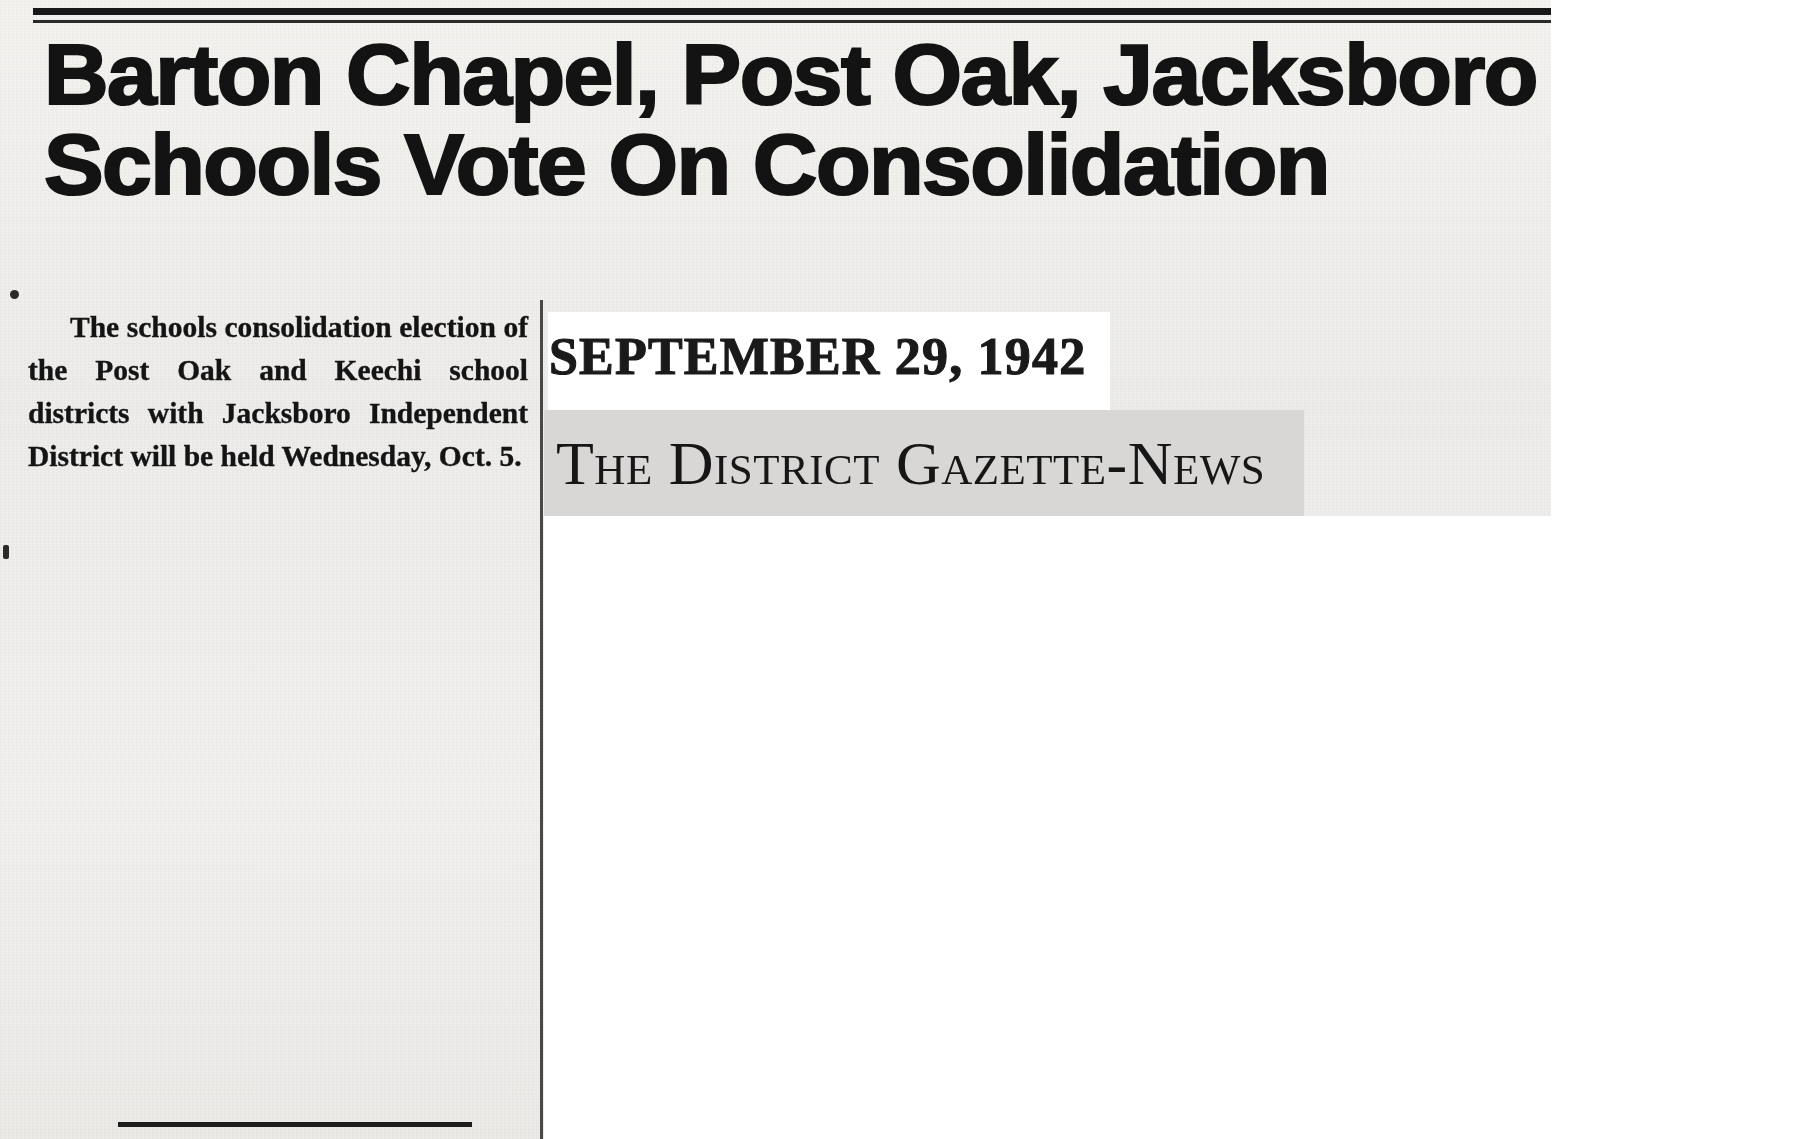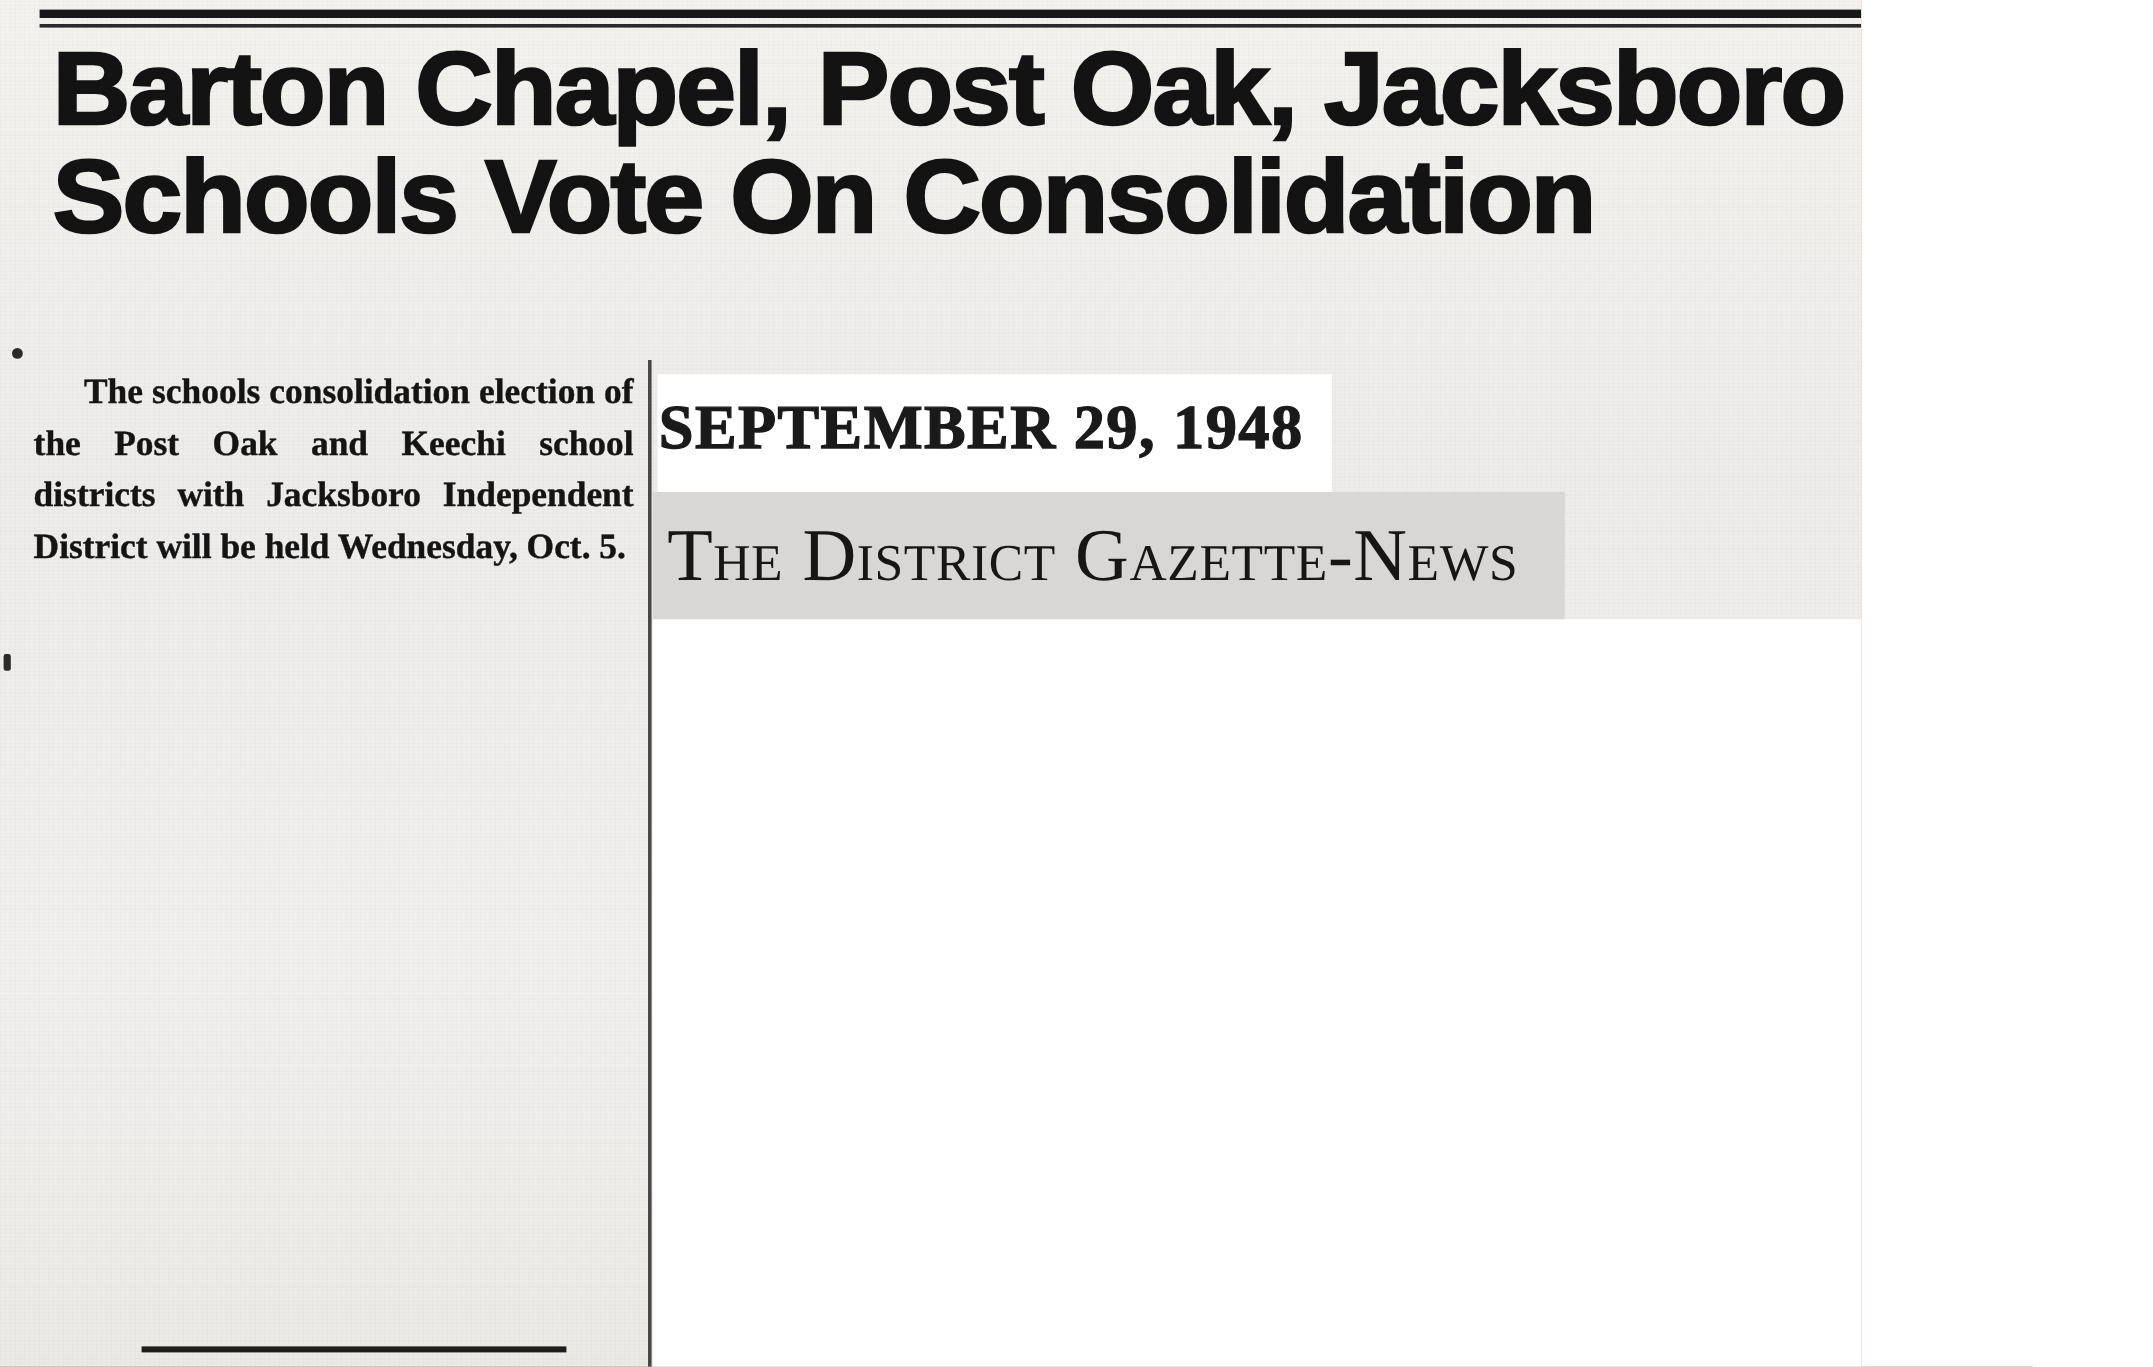--- a/index.html
+++ b/index.html
@@ -15,21 +15,21 @@
     font-family: "Liberation Serif", serif;
   }
 
   
   .clipping {
     position: absolute;
     left: 0;
     top: 0;
     width: 1794px;
     height: 1139px;
-    background: #c2410c;
+    background: #4d7c0f;
   }
 
   
   .paper {
     position: absolute;
     left: 0;
     top: 0;
     width: 1551px;
     height: 1139px;
     background:
@@ -212,21 +212,21 @@
 
   <div class="body-col">
     <p class="indent">The schools consolidation election of the Post Oak and Keechi school districts with Jacksboro Independent District will be held Wednesday, Oct. 5.</p>
   </div>
 
   <div class="col-rule-bottom"></div>
 
   <div class="blank-lower-right"></div>
 
   <div class="date-slip"></div>
-  <div class="date-text">SEPTEMBER 29, 1948</div>
+  <div class="date-text">SEPTEMBER 29, 1942</div>
 
   <div class="masthead-slip"></div>
   <div class="masthead-text">The District Gazette-News</div>
 
   <div class="speck" style="left:10px; top:290px; width:9px; height:9px;"></div>
   <div class="speck" style="left:3px; top:545px; width:6px; height:14px; border-radius:2px;"></div>
 
   <div class="outside-right"></div>
 </div>
 

